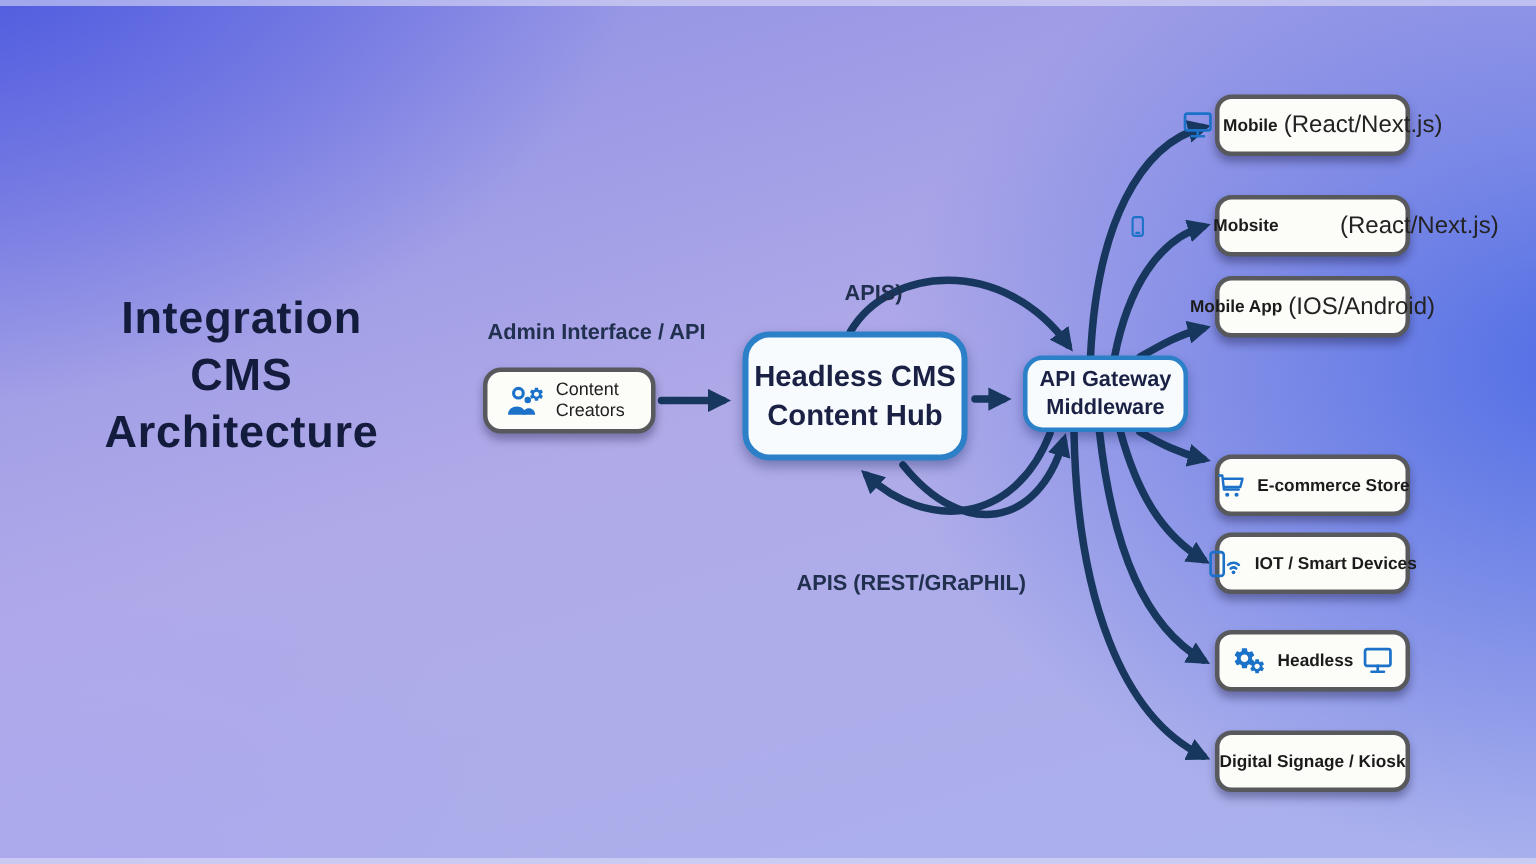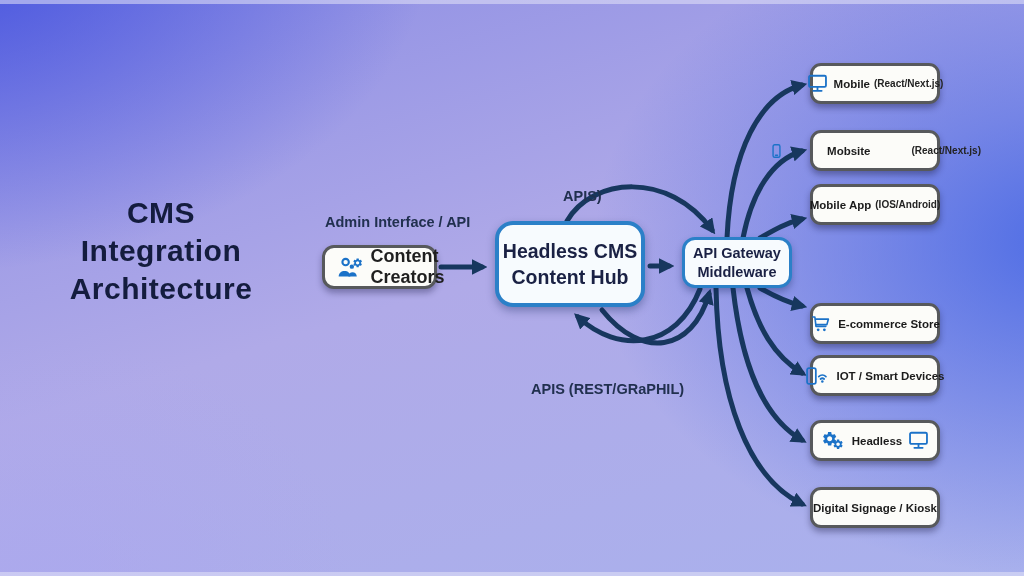--- a/index.html
+++ b/index.html
@@ -33,41 +33,41 @@
   .flow-label{position:absolute;font-size:14.5px;font-weight:800;color:var(--label,#21304f);margin-top:23px;}
   .flow-label.top{left:563px;top:165px;}
   .flow-label.bottom{left:531px;top:358px;}
 
   .node{position:absolute;box-sizing:border-box;display:flex;align-items:center;justify-content:center;}
   .creators{
     left:322px;top:245px;width:115px;height:44px;gap:7px;
     background:#fcfcf9;border:3px solid var(--gray-border,#57595c);border-radius:12px;
     box-shadow:0 4px 6px rgba(20,20,60,.35);
   }
-  .creators .nlabel{font-size:18px;font-weight:700;color:#1f1f1f;line-height:1.15;width:52px;}
+  .creators .nlabel{font-size:12px;font-weight:400;color:#1f1f1f;line-height:1.15;width:52px;}
   .hub{
     left:495px;top:221px;width:150px;height:86px;flex-direction:column;
     background:#f7fbfe;border:4px solid var(--blue-border,#2b80c8);border-radius:18px;
     box-shadow:0 4px 8px rgba(15,35,90,.35);
     font-size:19.5px;font-weight:800;color:#1a2144;line-height:1.35;text-align:center;
   }
   .gateway{
     left:682px;top:237px;width:110px;height:51px;flex-direction:column;
     background:#f7fbfe;border:3.5px solid var(--blue-border,#2b80c8);border-radius:13px;
     box-shadow:0 4px 7px rgba(15,35,90,.35);
     font-size:14.5px;font-weight:800;color:#1a2144;line-height:1.3;text-align:center;
   }
   .endpoint{
     position:absolute;left:810px;width:130px;height:41px;box-sizing:border-box;
     display:flex;align-items:center;justify-content:center;gap:6px;padding:0 5px;
     background:#fcfcf9;border:3px solid var(--gray-border,#5a5a5a);border-radius:11px;
     box-shadow:0 4px 6px rgba(20,20,60,.38);white-space:nowrap;
   }
   .endpoint .ename{font-size:11.5px;font-weight:700;color:#1b1b1b;}
-  .endpoint .edetail{font-size:10px;font-weight:700;color:#232323;margin-left:-2px;text-align:center;}
+  .endpoint .edetail{font-size:16px;font-weight:400;color:#232323;margin-left:-2px;text-align:center;}
   .icon{display:inline-flex;color:var(--icon,#1b72c8);}
   .icon svg{display:block;}
 </style>
 </head>
 <body>
 
 <div class="stage">
   <div class="bg"></div>
   <div class="edge-strip top"></div>
   <div class="edge-strip bottom"></div>
@@ -86,22 +86,22 @@
     <path d="M 727 238 C 731 150, 760 96, 802 85" marker-end="url(#ah)"></path>
     <path d="M 743 238 C 752 192, 772 160, 802 151" marker-end="url(#ah)"></path>
     <path d="M 760 238 C 774 230, 786 223, 802 219" marker-end="url(#ah)"></path>
     <path d="M 760 288 C 774 296, 786 302, 802 306" marker-end="url(#ah)"></path>
     <path d="M 747 288 C 758 328, 774 356, 802 373" marker-end="url(#ah)"></path>
     <path d="M 733 288 C 742 368, 764 418, 802 440" marker-end="url(#ah)"></path>
     <path d="M 716 288 C 718 398, 748 478, 802 504" marker-end="url(#ah)"></path>
   </svg>
 
   <div class="title">
+    <div>Integration</div>
     <div>CMS</div>
-    <div>Integration</div>
     <div>Architecture</div>
   </div>
 
   <div class="admin-label">Admin Interface / API</div>
 
   <div class="node creators">
     <span class="icon">
         <svg width="27" height="23" viewBox="0 0 26 22" fill="currentColor">
           <circle cx="8.3" cy="5.8" r="3.1" fill="none" stroke="currentColor" stroke-width="2"></circle>
           <circle cx="14.3" cy="10.2" r="2.1"></circle>

